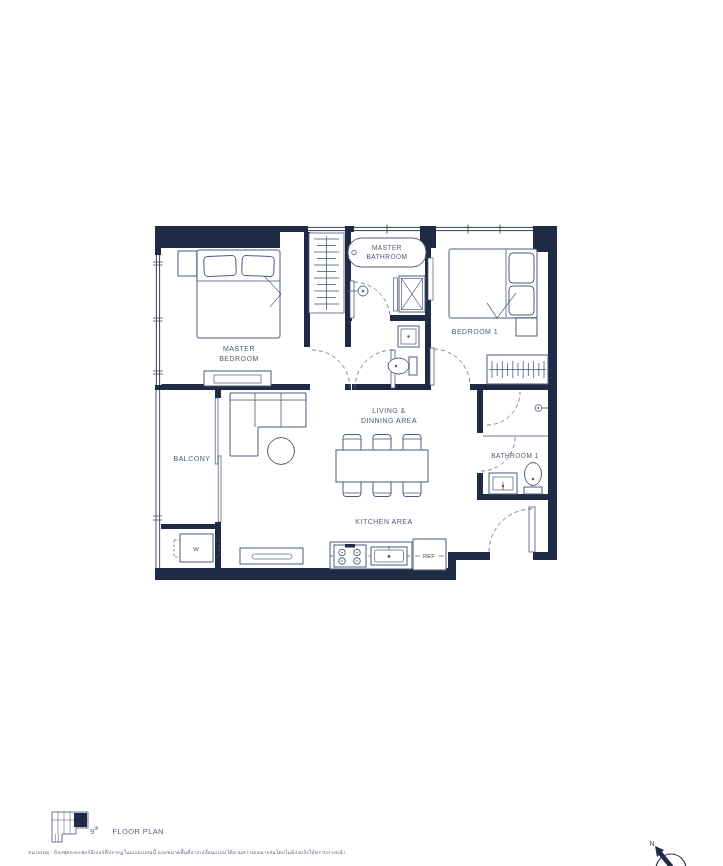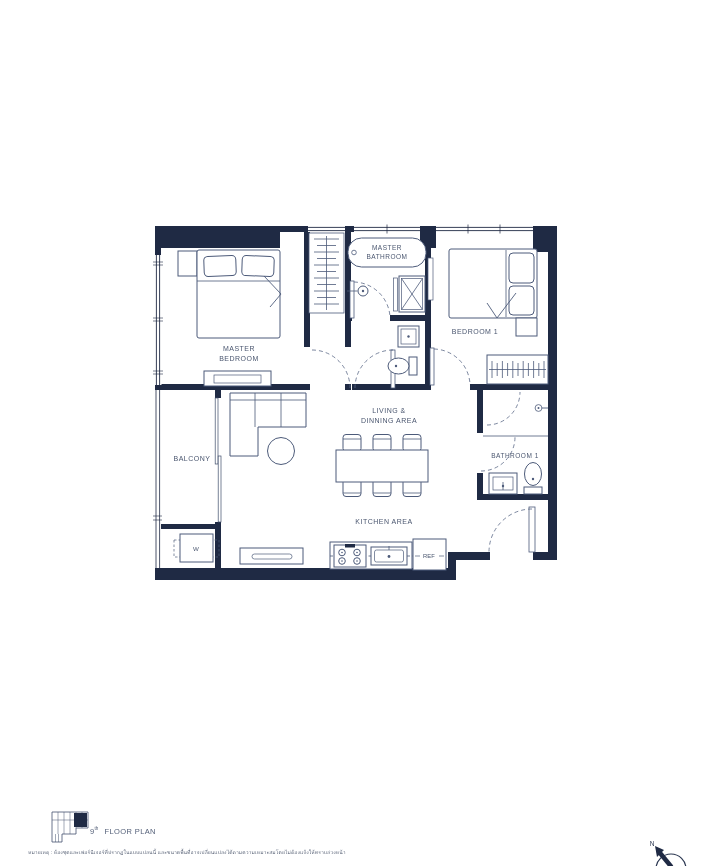--- a/index.html
+++ b/index.html
@@ -8,21 +8,21 @@
   .plan-svg{position:absolute;left:0;top:0;}
   .label{position:absolute;transform:translate(-50%,-50%);color:#4a566f;font-size:7px;
          letter-spacing:.5px;text-align:center;line-height:1.4;white-space:nowrap;}
   .label .ln{display:block;}
   .fixture-label{position:absolute;transform:translate(-50%,-50%);color:#4a566f;
          font-size:6.2px;letter-spacing:.2px;white-space:nowrap;}
   .ref-label{background:#ffffff;padding:0 1px;font-size:5.8px;}
   .floor-label{position:absolute;left:90px;top:826px;color:#525e77;font-size:7.5px;
          letter-spacing:.4px;white-space:nowrap;}
   .floor-label .ord{font-size:4.6px;vertical-align:super;letter-spacing:0;}
-  .floor-label .txt{margin-left:6px;}
+  .floor-label .txt{margin-left:14px;}
   .disclaimer{position:absolute;left:28px;top:848px;color:#5a6478;font-size:5px;
          letter-spacing:.1px;white-space:nowrap;}
   .compass-n{position:absolute;left:652px;top:843px;transform:translate(-50%,-50%);
          color:#2a3650;font-size:6.5px;letter-spacing:0;}
 </style>
 </head>
 <body>
 
 <div class="page">
 

